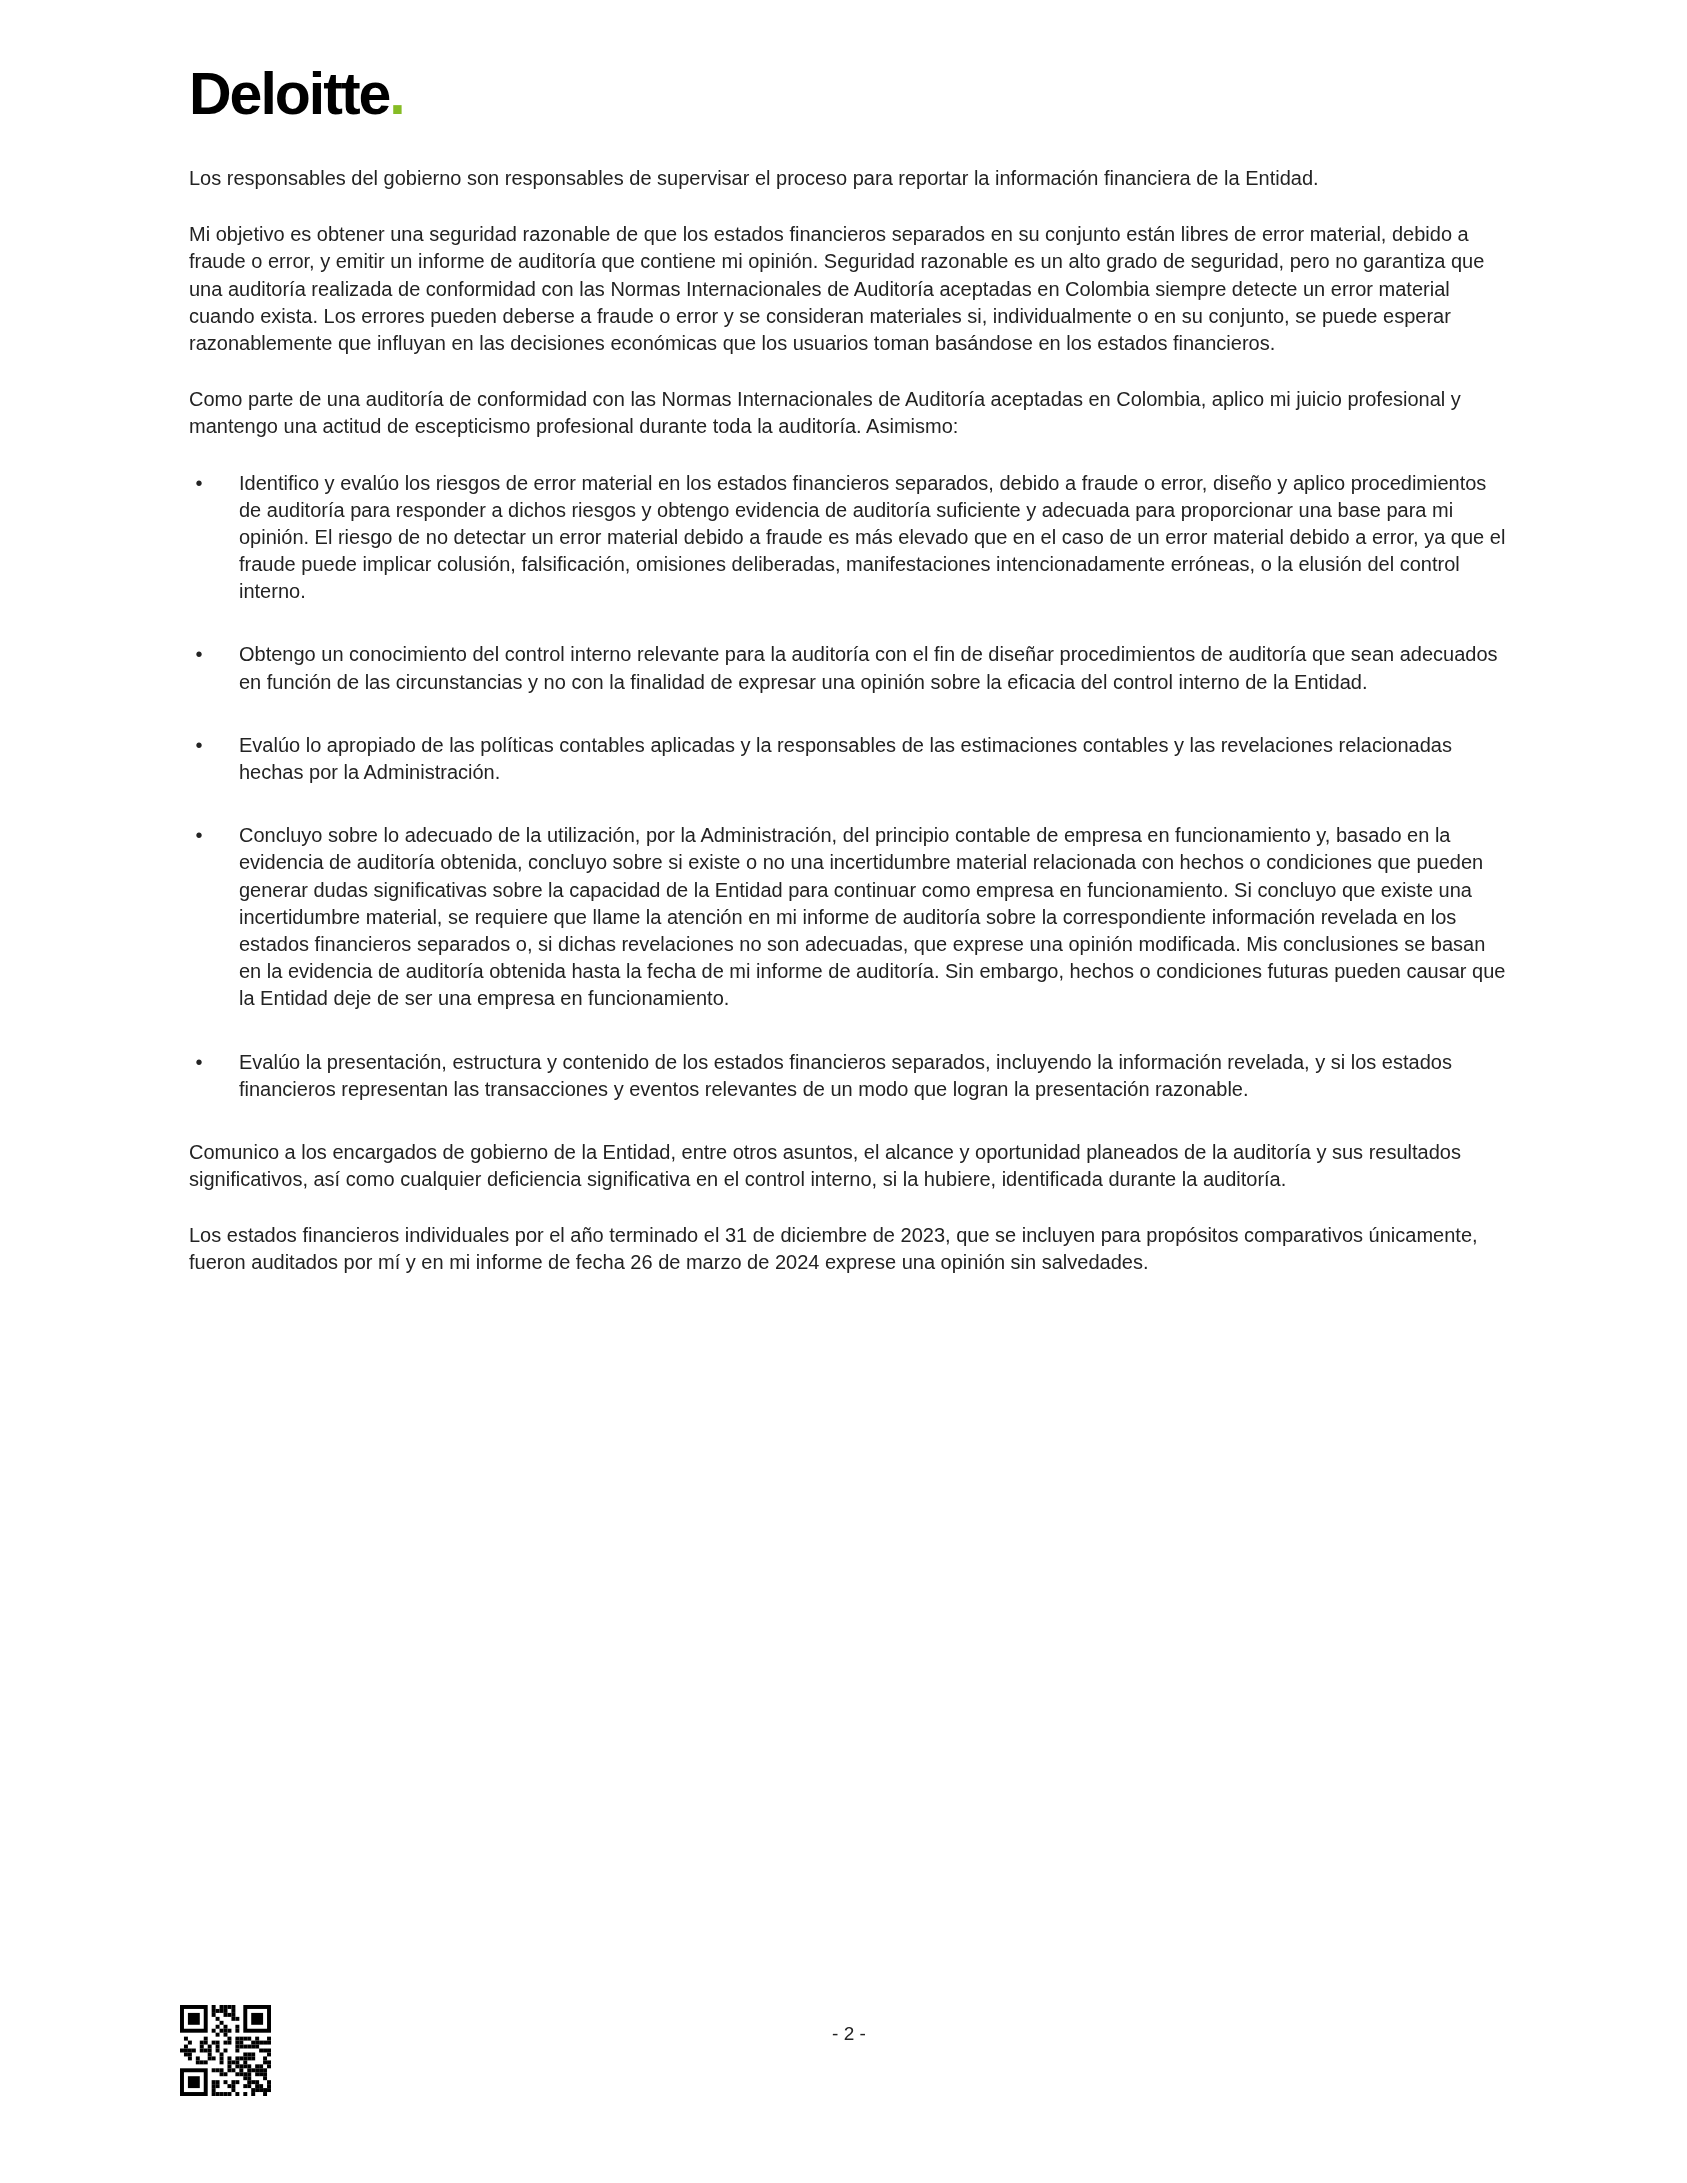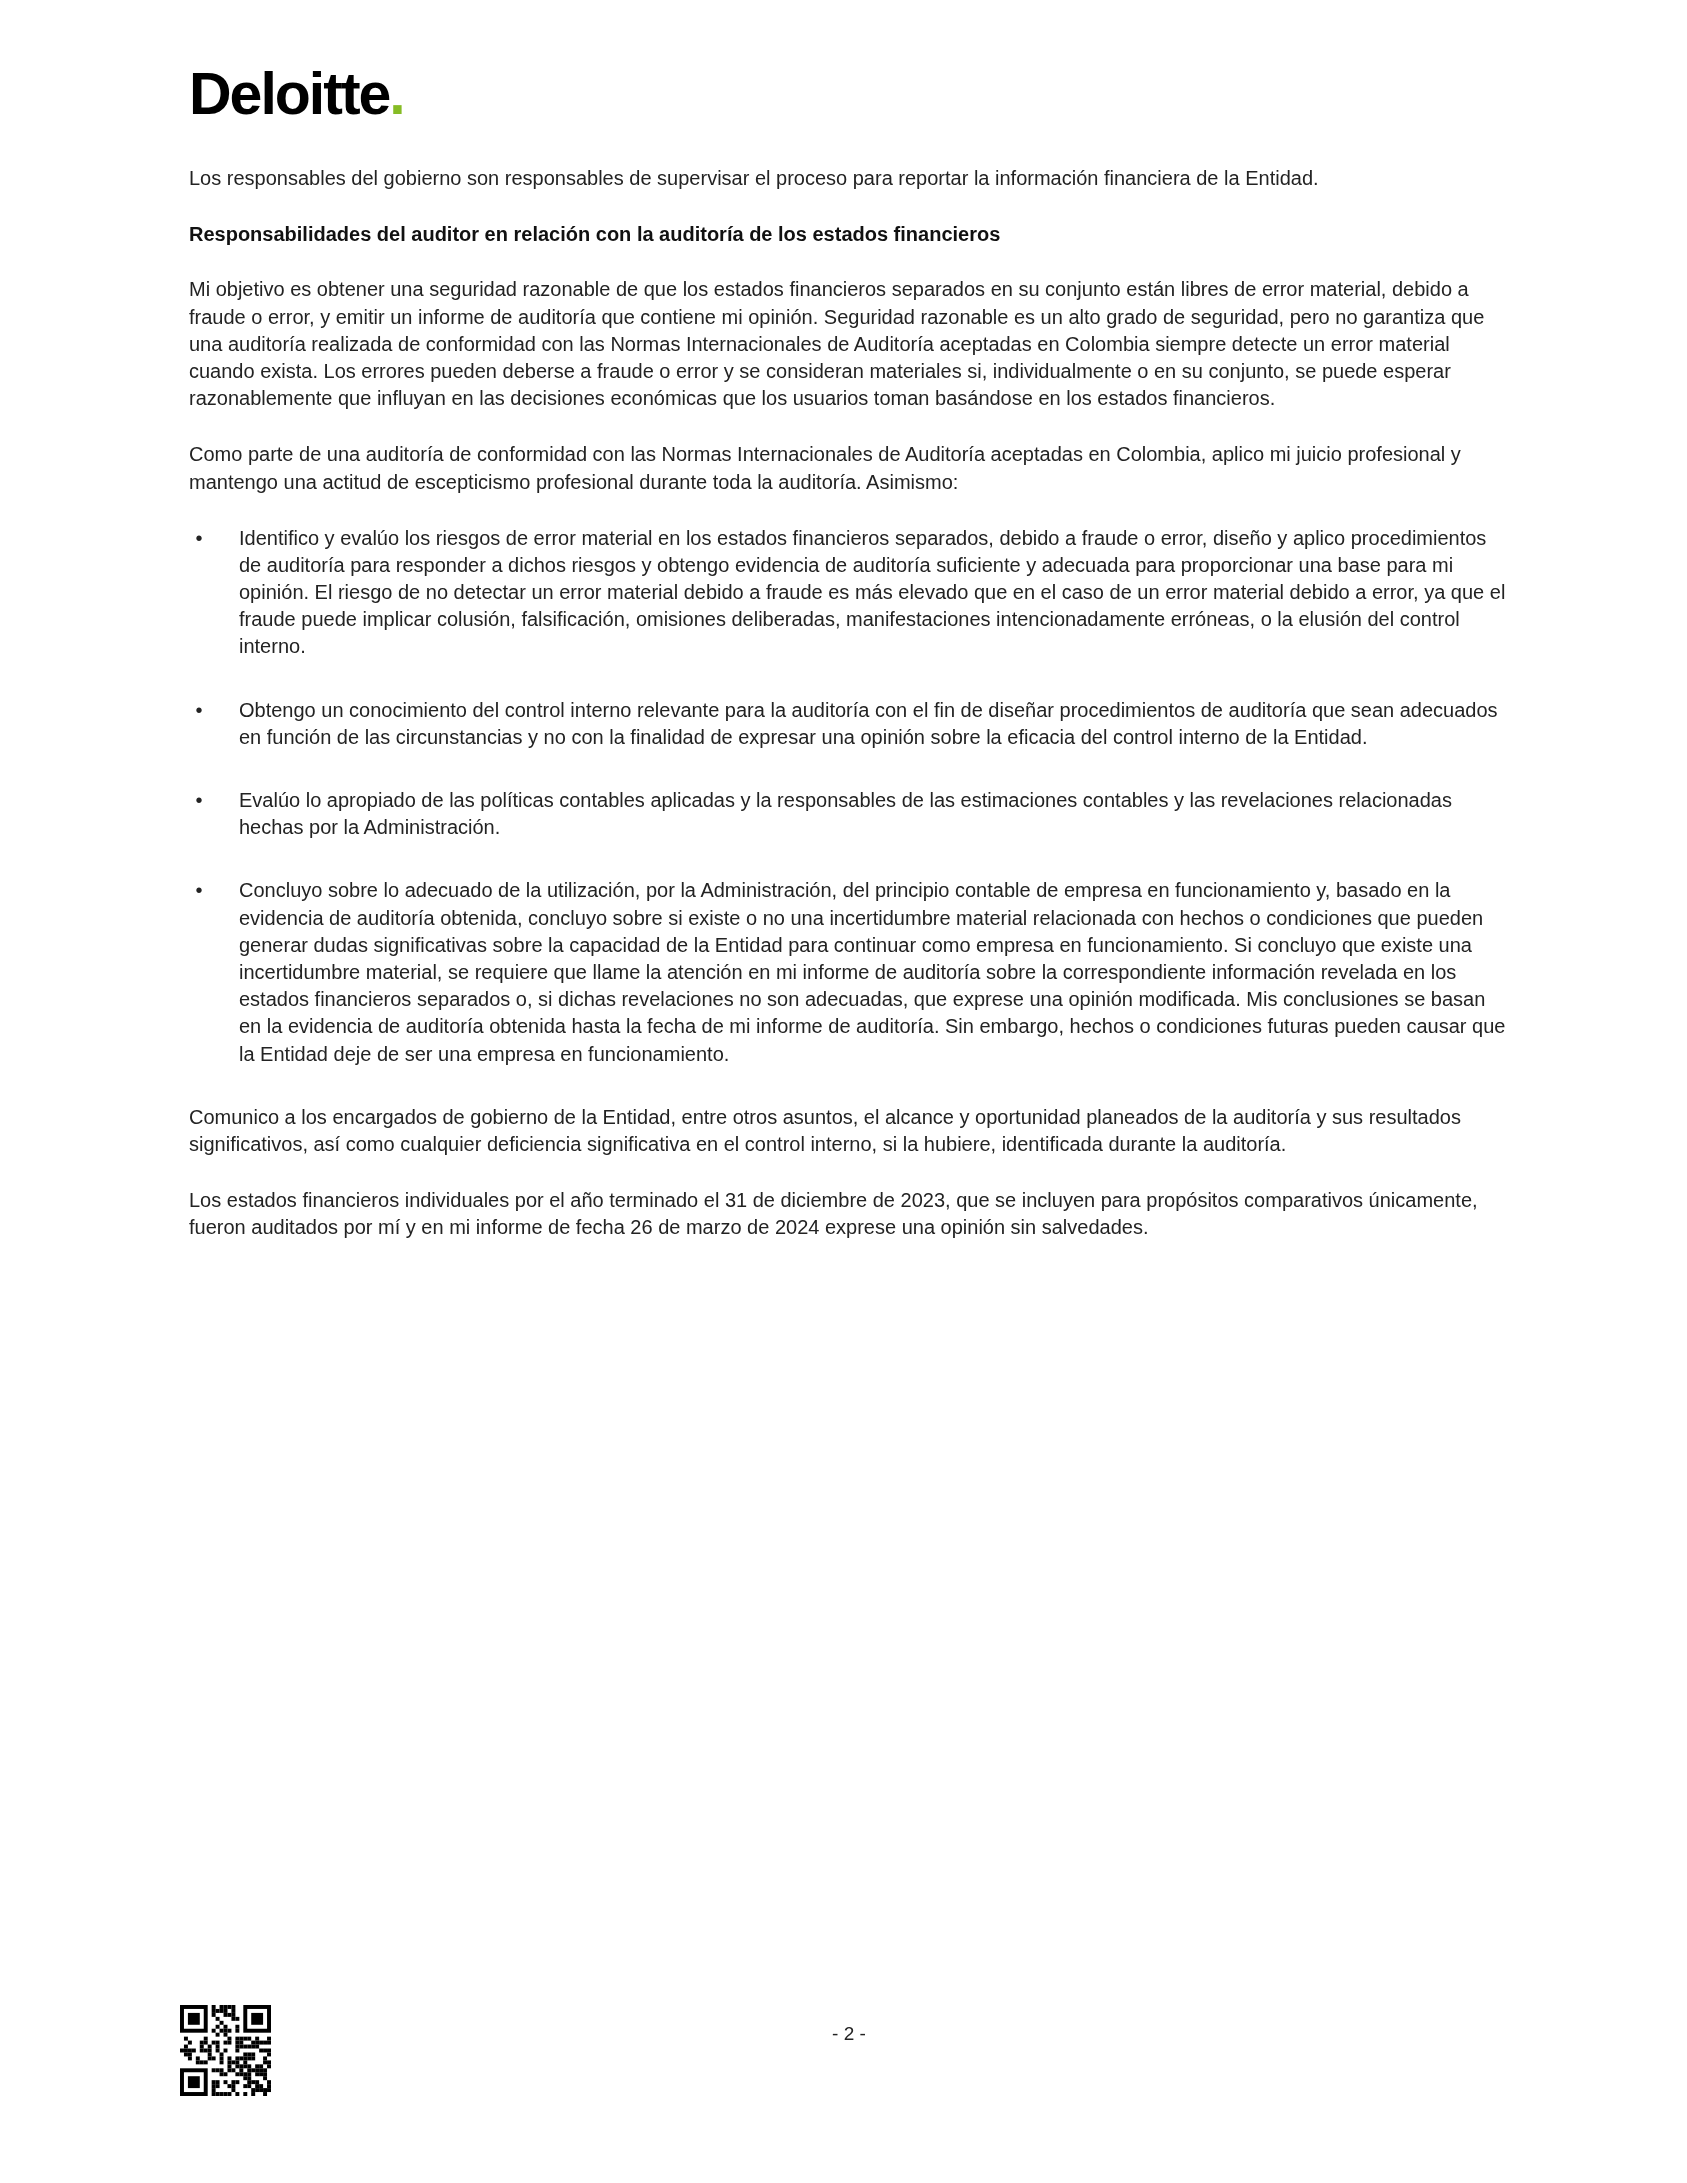--- a/index.html
+++ b/index.html
@@ -78,31 +78,31 @@
 <div class="content">
 
   <header class="logo">
     <span>Deloitte</span><span class="logo-dot" style="color: rgb(134, 188, 37);">.</span>
   </header>
 
   <main class="body-text">
 
     <p>Los responsables del gobierno son responsables de supervisar el proceso para reportar la información financiera de la Entidad.</p>
 
-    <h2>Responsabilidades del auditor en relación con la auditoría de los estados financieros</h2>
 
     <p>Mi objetivo es obtener una seguridad razonable de que los estados financieros separados en su conjunto están libres de error material, debido a fraude o error, y emitir un informe de auditoría que contiene mi opinión. Seguridad razonable es un alto grado de seguridad, pero no garantiza que una auditoría realizada de conformidad con las Normas Internacionales de Auditoría aceptadas en Colombia siempre detecte un error material cuando exista. Los errores pueden deberse a fraude o error y se consideran materiales si, individualmente o en su conjunto, se puede esperar razonablemente que influyan en las decisiones económicas que los usuarios toman basándose en los estados financieros.</p>
 
     <p>Como parte de una auditoría de conformidad con las Normas Internacionales de Auditoría aceptadas en Colombia, aplico mi juicio profesional y mantengo una actitud de escepticismo profesional durante toda la auditoría. Asimismo:</p>
 
     <ul class="bullets">
       <li>Identifico y evalúo los riesgos de error material en los estados financieros separados, debido a fraude o error, diseño y aplico procedimientos de auditoría para responder a dichos riesgos y obtengo evidencia de auditoría suficiente y adecuada para proporcionar una base para mi opinión. El riesgo de no detectar un error material debido a fraude es más elevado que en el caso de un error material debido a error, ya que el fraude puede implicar colusión, falsificación, omisiones deliberadas, manifestaciones intencionadamente erróneas, o la elusión del control interno.</li>
       <li>Obtengo un conocimiento del control interno relevante para la auditoría con el fin de diseñar procedimientos de auditoría que sean adecuados en función de las circunstancias y no con la finalidad de expresar una opinión sobre la eficacia del control interno de la Entidad.</li>
       <li>Evalúo lo apropiado de las políticas contables aplicadas y la responsables de las estimaciones contables y las revelaciones relacionadas hechas por la Administración.</li>
       <li>Concluyo sobre lo adecuado de la utilización, por la Administración, del principio contable de empresa en funcionamiento y, basado en la evidencia de auditoría obtenida, concluyo sobre si existe o no una incertidumbre material relacionada con hechos o condiciones que pueden generar dudas significativas sobre la capacidad de la Entidad para continuar como empresa en funcionamiento. Si concluyo que existe una incertidumbre material, se requiere que llame la atención en mi informe de auditoría sobre la correspondiente información revelada en los estados financieros separados o, si dichas revelaciones no son adecuadas, que exprese una opinión modificada. Mis conclusiones se basan en la evidencia de auditoría obtenida hasta la fecha de mi informe de auditoría. Sin embargo, hechos o condiciones futuras pueden causar que la Entidad deje de ser una empresa en funcionamiento.</li>
+      <li>Evalúo la presentación, estructura y contenido de los estados financieros separados, incluyendo la información revelada, y si los estados financieros representan las transacciones y eventos relevantes de un modo que logran la presentación razonable.</li>
     </ul>
 
     <p>Comunico a los encargados de gobierno de la Entidad, entre otros asuntos, el alcance y oportunidad planeados de la auditoría y sus resultados significativos, así como cualquier deficiencia significativa en el control interno, si la hubiere, identificada durante la auditoría.</p>
 
 
     <p>Los estados financieros individuales por el año terminado el 31 de diciembre de 2023, que se incluyen para propósitos comparativos únicamente, fueron auditados por mí y en mi informe de fecha 26 de marzo de 2024 exprese una opinión sin salvedades.</p>
 
   </main>
 </div>
 

